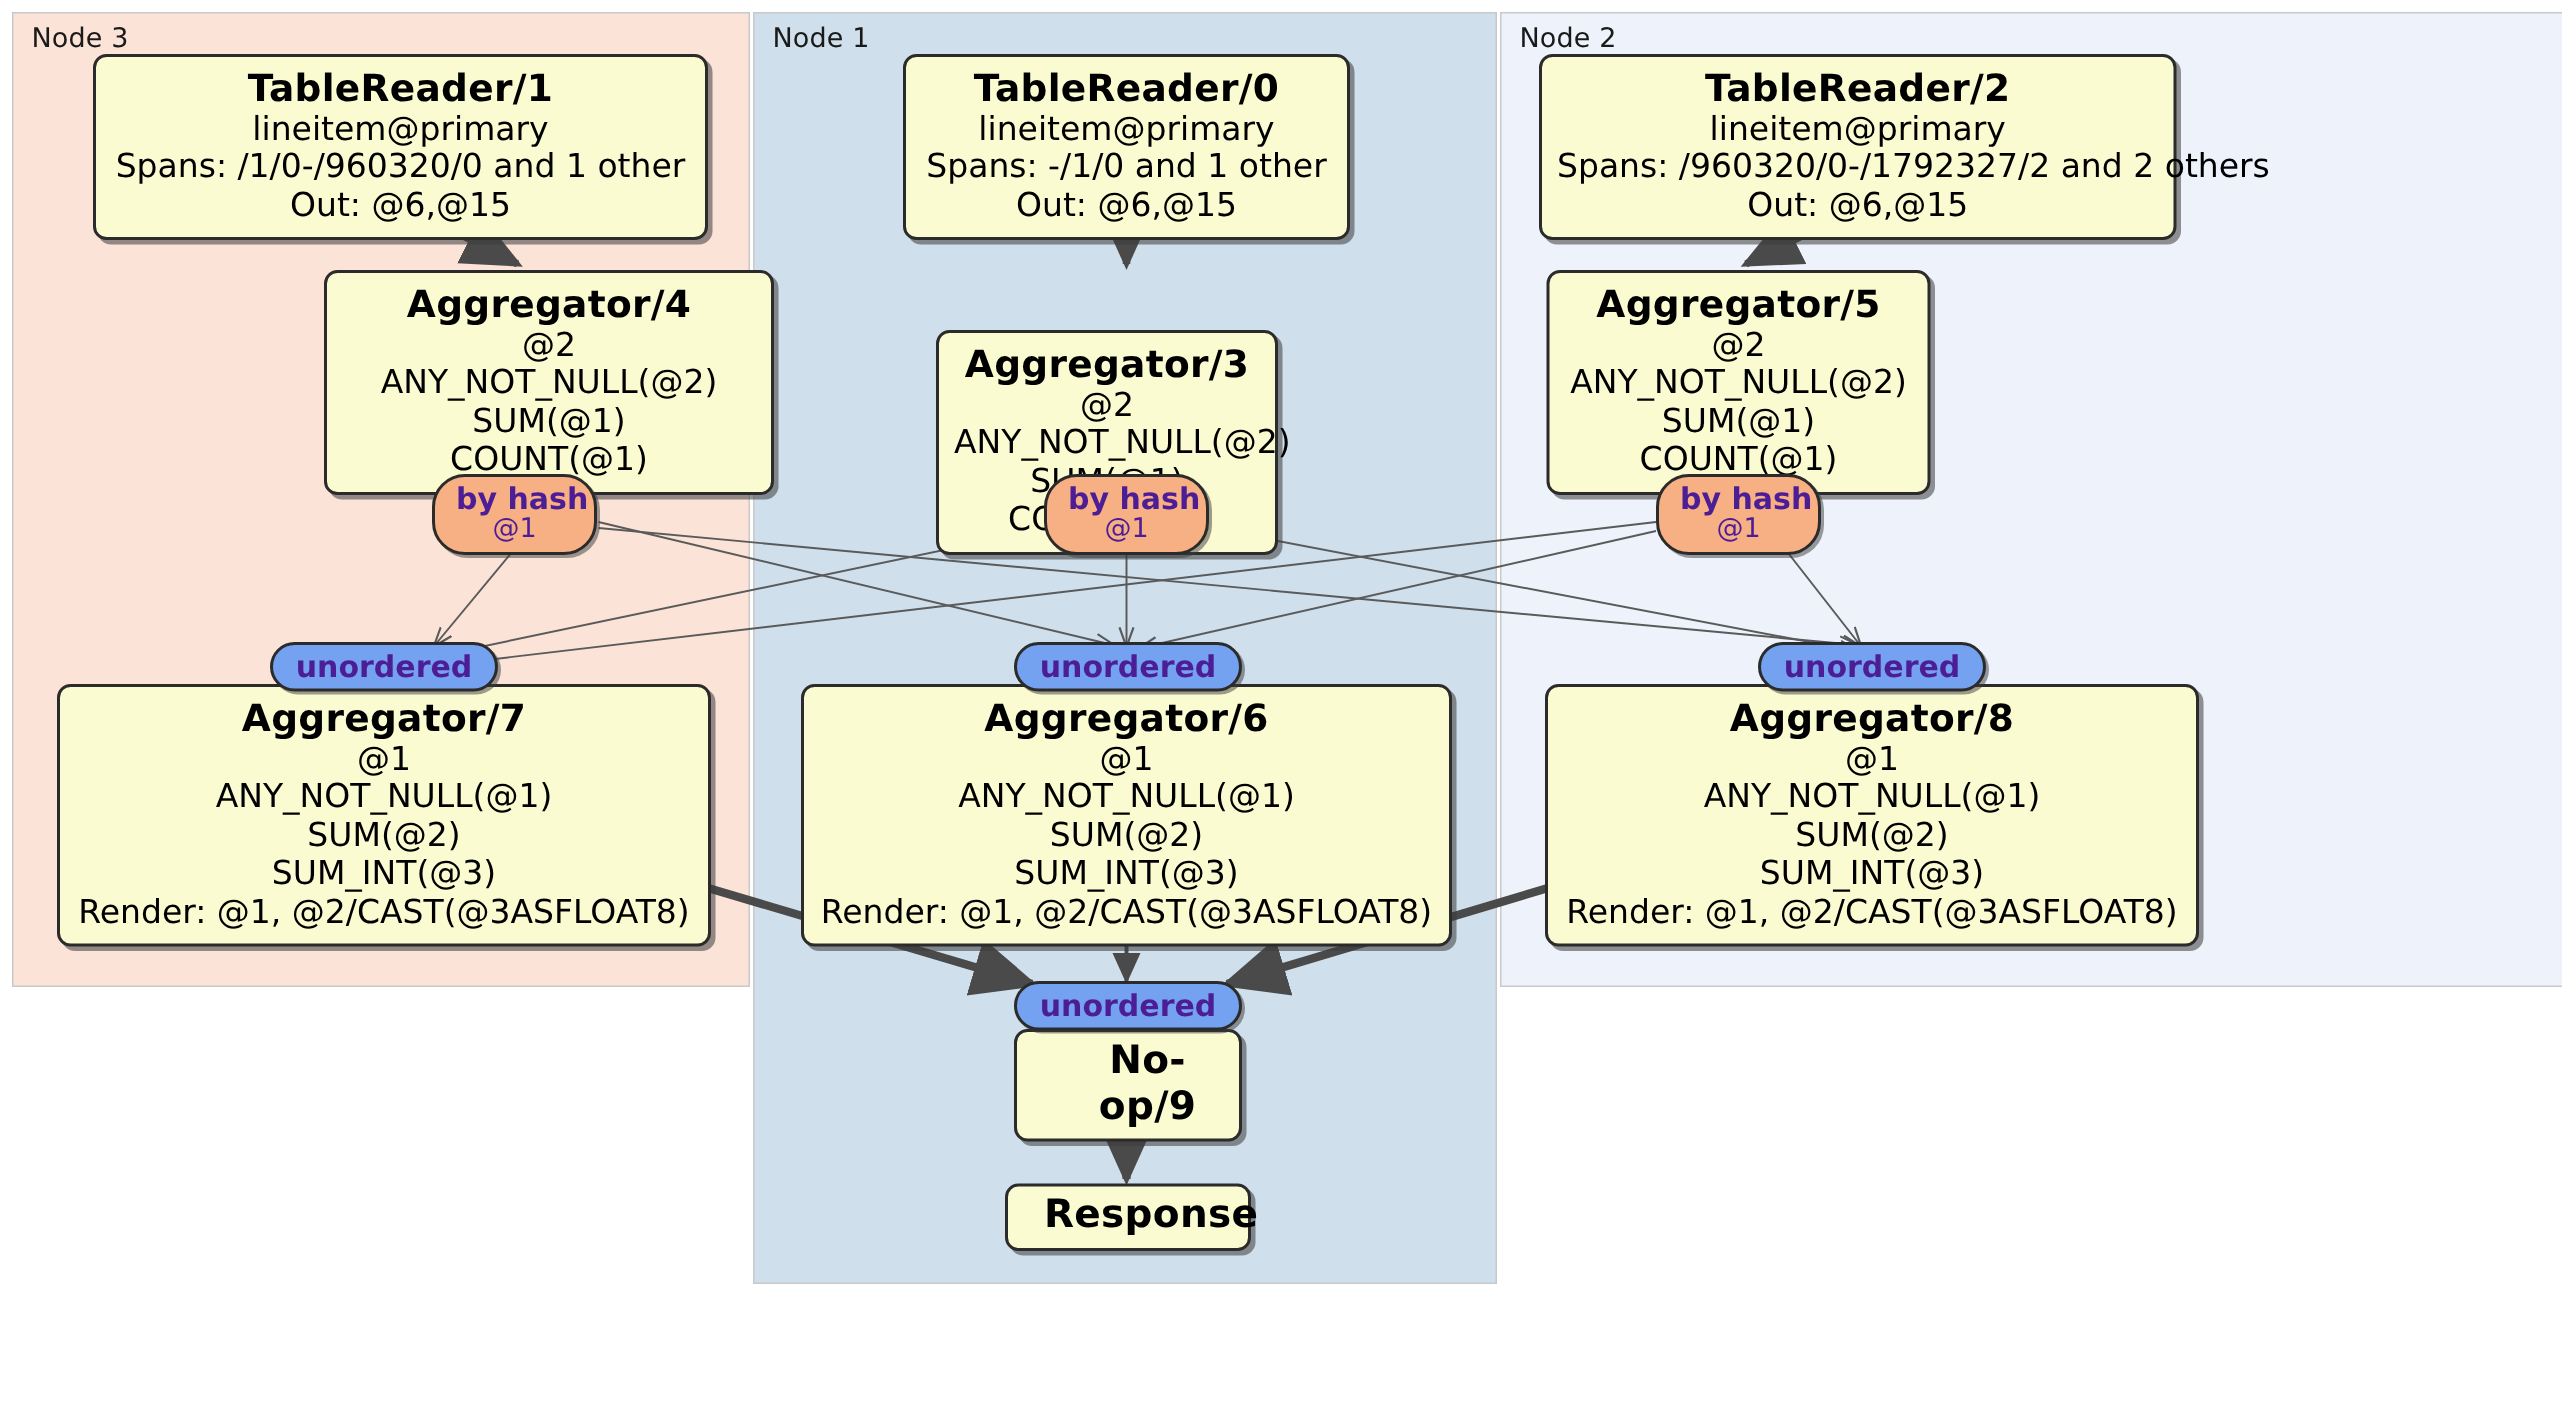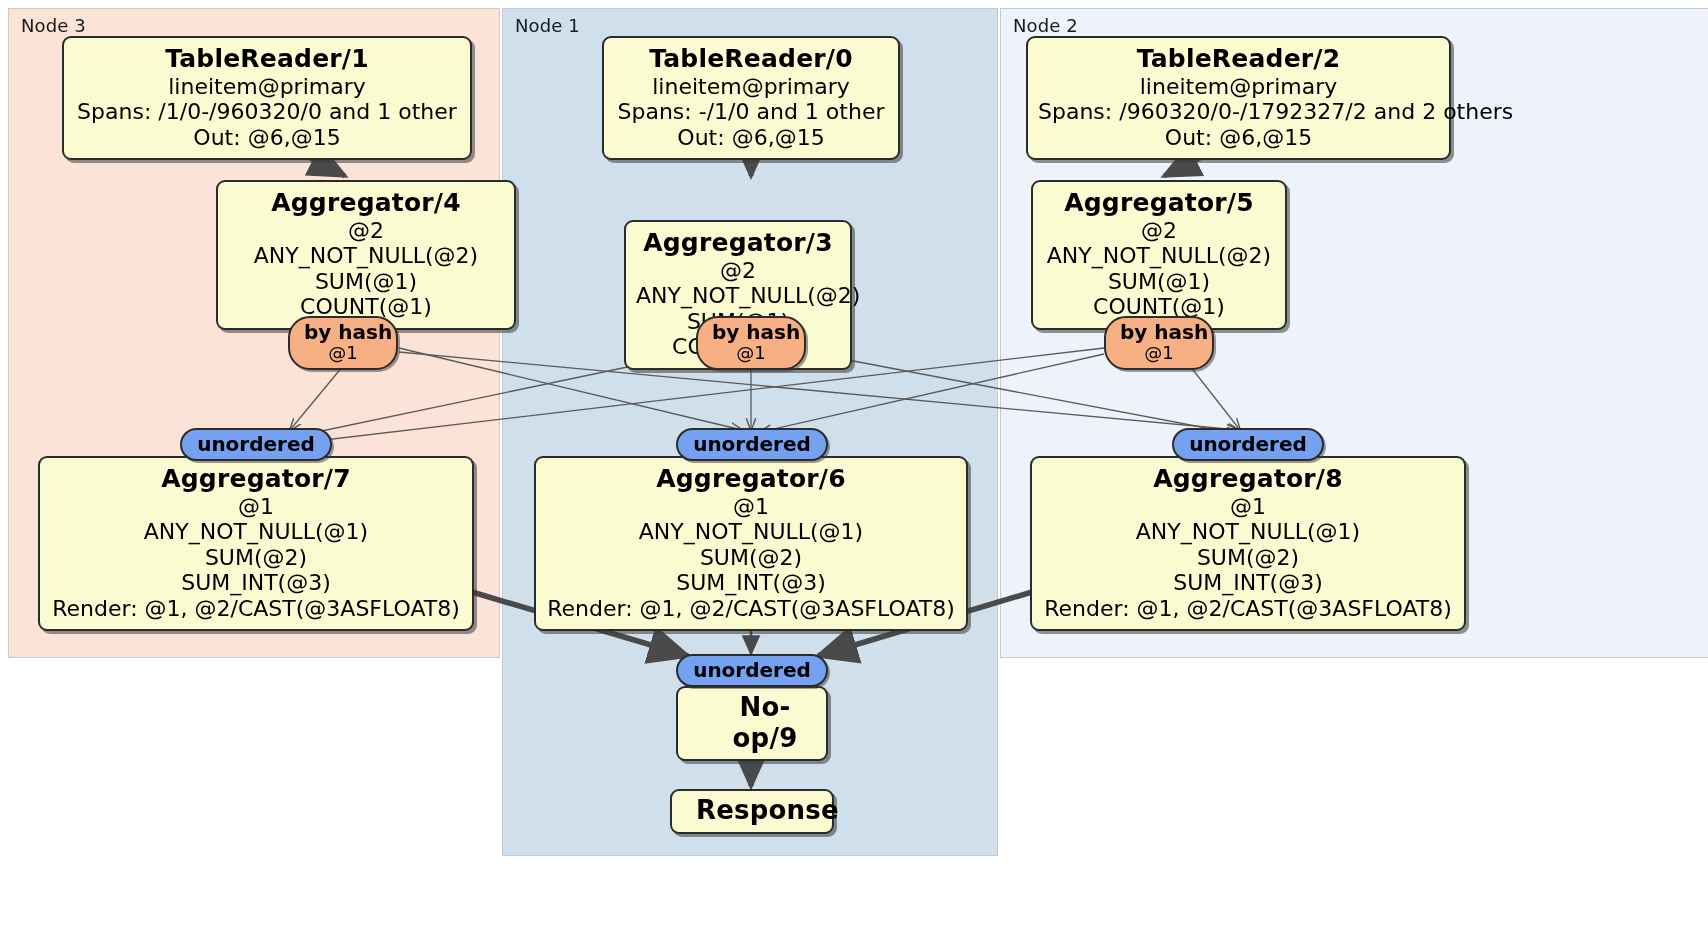--- a/index.html
+++ b/index.html
@@ -62,21 +62,21 @@
   }
   .box.compact .title { font-size: 26px; }
 
   
   .badge {
     position: absolute;
     box-sizing: border-box;
     border: 2px solid #2b2b2b;
     border-radius: 22px;
     text-align: center;
-    color: #000000;
+    color: #4c1d95;
     z-index: 9;
     box-shadow: 2px 2px 0 rgba(60,60,60,0.5);
   }
   .badge.hash {
     background: #f7b083;
     padding: 3px 14px 5px 14px;
   }
   .badge.unord {
     background: #74a2f0;
     padding: 3px 14px 4px 14px;

